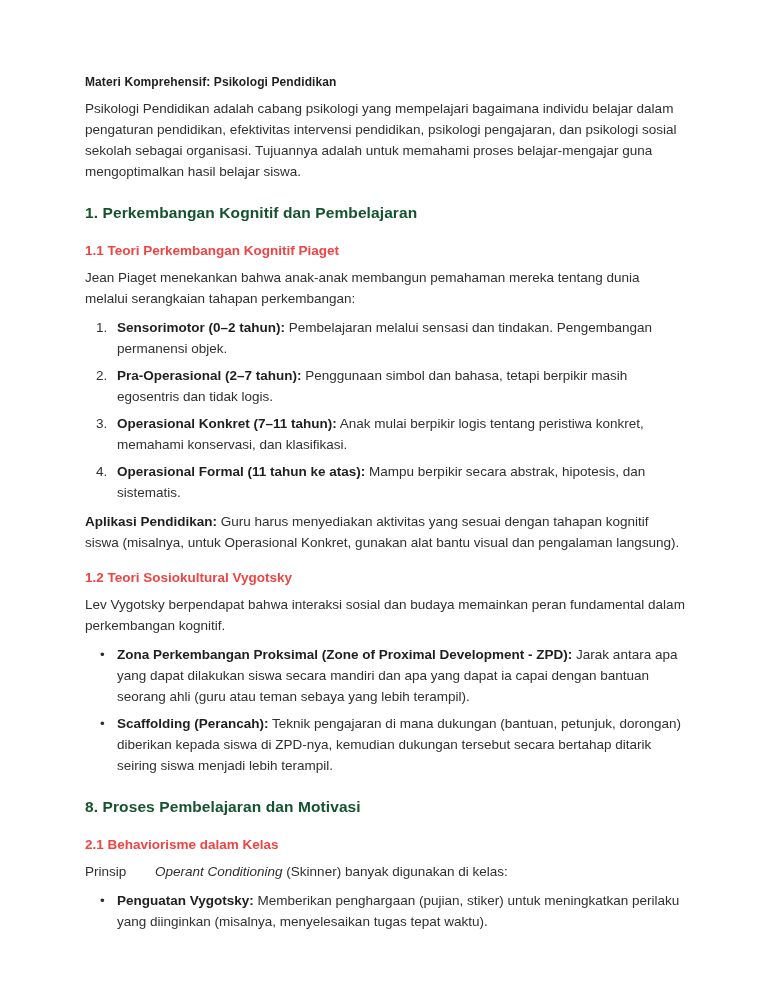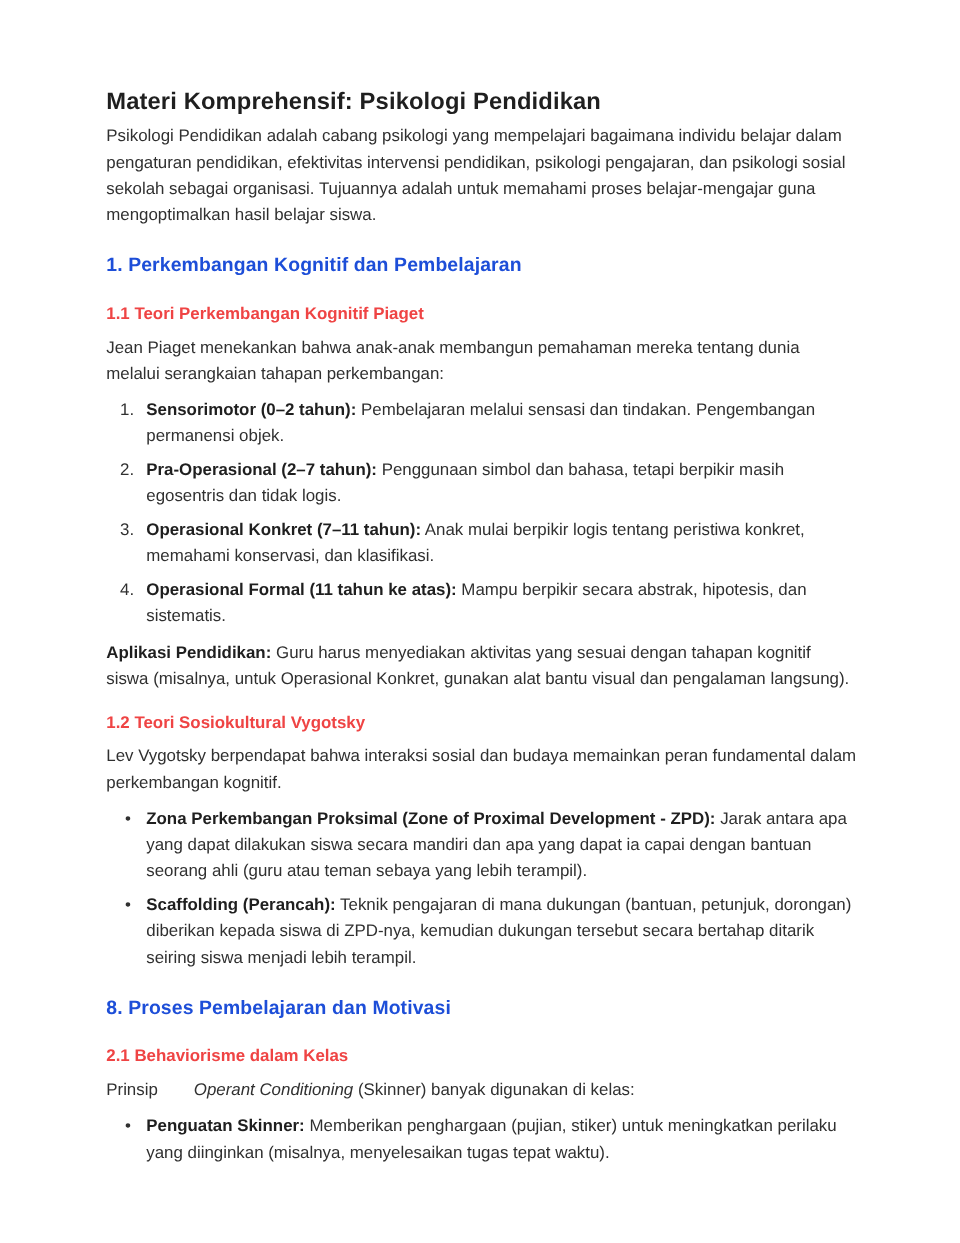--- a/index.html
+++ b/index.html
@@ -8,32 +8,32 @@
     width: 768px;
     height: 994px;
     background: #ffffff;
     padding: 70px 83px 0 85px;
     overflow: hidden;
     font-family: "Liberation Sans", "DejaVu Sans", sans-serif;
     color: #303030;
     display: flow-root;
   }
   h1.doc-title {
-    font-size: 19px;
+    font-size: 12px;
     line-height: 24px;
     font-weight: 700;
     color: #1f1f1f;
     margin: 0 0 4px 0;
     letter-spacing: 0.1px;
   }
   h2.section-heading {
     font-size: 15.5px;
     line-height: 26px;
     font-weight: 700;
-    color: #1d4ed8;
+    color: #14532d;
     margin: 18px 0 10px 0;
     letter-spacing: 0.1px;
   }
   h3.sub-heading {
     font-size: 13.5px;
     line-height: 20px;
     font-weight: 700;
     color: #ef4444;
     margin: 15px 0 6px 0;
   }
@@ -117,17 +117,17 @@
 
   <h2 class="section-heading">8. Proses Pembelajaran dan Motivasi</h2>
 
   <h3 class="sub-heading">2.1 Behaviorisme dalam Kelas</h3>
 
   <p class="body-text"><span>Prinsip </span><em class="italic-term">Operant Conditioning</em><span> (Skinner) banyak digunakan di kelas:</span></p>
 
   <ul class="list">
     <li class="list-item">
       <span class="bullet-marker">•</span>
-      <span class="li-text"><strong>Penguatan Skinner:</strong> <span>Memberikan penghargaan (pujian, stiker) untuk meningkatkan perilaku yang diinginkan (misalnya, menyelesaikan tugas tepat waktu).</span></span>
+      <span class="li-text"><strong>Penguatan Vygotsky:</strong> <span>Memberikan penghargaan (pujian, stiker) untuk meningkatkan perilaku yang diinginkan (misalnya, menyelesaikan tugas tepat waktu).</span></span>
     </li>
   </ul>
 
 </div>
 
 </body></html>

